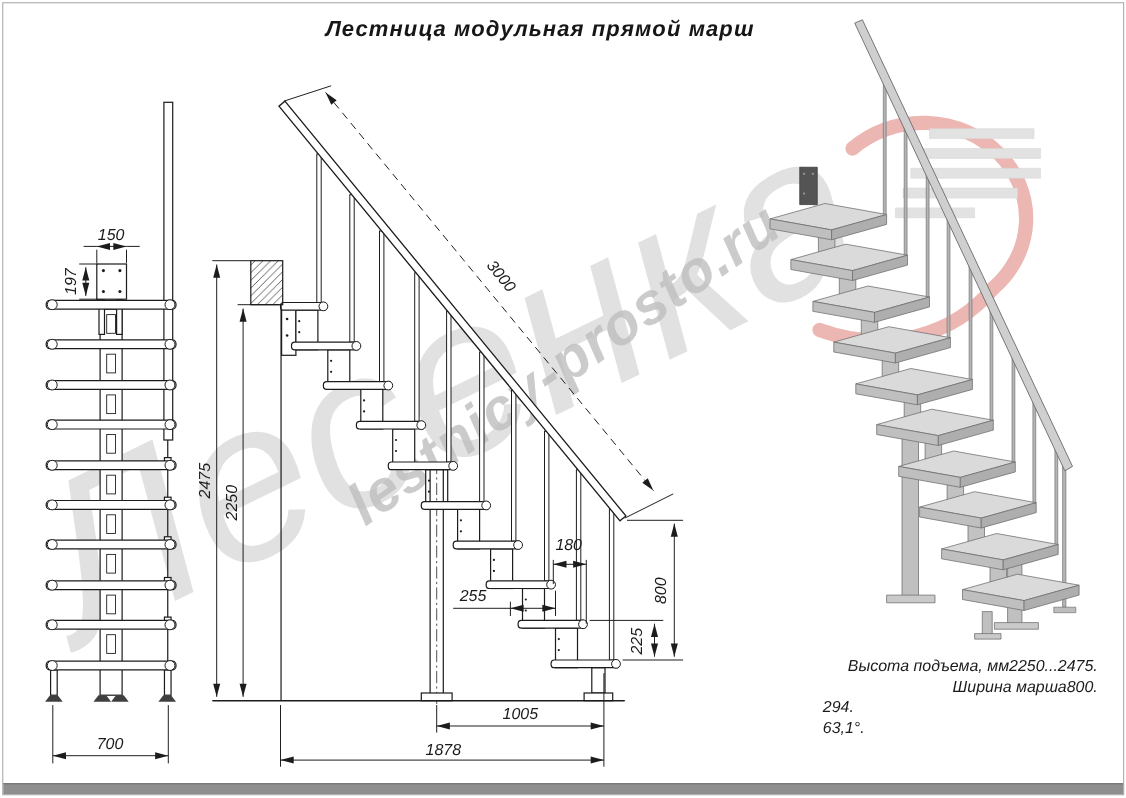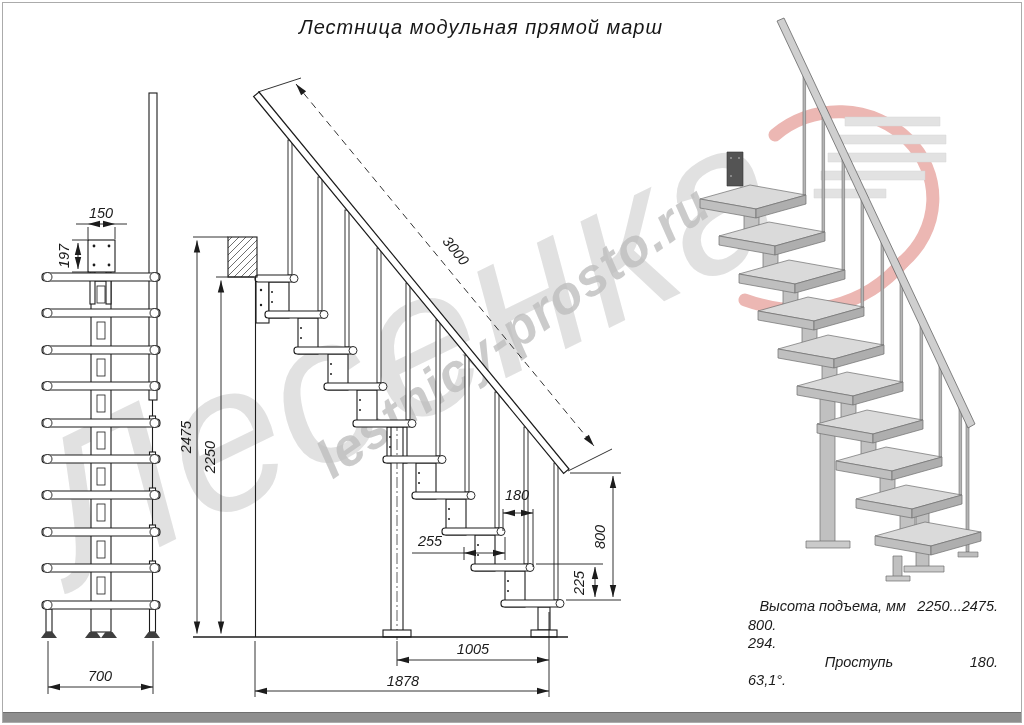--- a/index.html
+++ b/index.html
@@ -1,34 +1,34 @@
 <!DOCTYPE html>
 <html><head>
 <meta charset="utf-8">
 <style>
   html,body{margin:0;padding:0;background:#ffffff;}
   #canvas{position:relative;width:1024px;height:725px;background:#fff;overflow:hidden;
           font-family:"Liberation Sans",sans-serif;}
   .frame{position:absolute;inset:2px;border:1px solid #ababab;pointer-events:none;z-index:6;}
   .bottombar{position:absolute;left:3px;right:3px;bottom:3px;height:9px;background:#8e8e8e;
              border-top:1px solid #6f6f6f;z-index:7;}
-  .title{position:absolute;left:231px;top:16px;width:500px;text-align:center;
-         font-style:italic;font-size:20px;letter-spacing:1px;color:#161616;z-index:4;}
+  .title{position:absolute;left:241px;top:16px;width:500px;text-align:center;
+         font-style:italic;font-size:20px;letter-spacing:1px;color:#161616;z-index:4;font-weight:bold;}
   .wm-big{position:absolute;left:52px;top:420px;font-style:italic;font-size:205px;line-height:1;
           color:#cfcfcf;opacity:.62;white-space:nowrap;transform:rotate(-26deg);
           transform-origin:0 60%;z-index:1;letter-spacing:2px;}
   .wm-site{position:absolute;left:322px;top:438px;font-style:italic;font-weight:bold;font-size:53px;
            line-height:1;color:#bfbfbf;opacity:.8;white-space:nowrap;transform:rotate(-35deg);
            transform-origin:0 50%;z-index:1;letter-spacing:1px;}
   svg.draw{position:absolute;left:0;top:0;z-index:2;}
   .dim{font:italic 14.5px "Liberation Sans",sans-serif;fill:#1b1b1b;}
   .specs{position:absolute;left:748px;top:597px;width:250px;z-index:4;
          font-style:italic;font-size:14.5px;color:#1b1b1b;}
   .specs .row{display:flex;line-height:18.6px;}
-  .specs .lbl{flex:1;text-align:center;}
+  .specs .lbl{flex:1;text-align:right;}
   .specs .val{text-align:center;}
 </style>
 </head>
 <body>
 
 <div id="canvas">
 
   <div class="wm-big">Лесенка</div>
   <div class="wm-site">lestnicy-prosto.ru</div>
 
@@ -387,29 +387,26 @@
       </g>
     </g>
   </svg>
 
   <div class="specs">
     <div class="row">
       <span class="lbl">Высота подъема, мм</span>
       <span class="val">2250...2475.</span>
     </div>
     <div class="row">
+      <span class="lbl">Ширина марша</span>
       <span class="val">800.</span>
     </div>
     <div class="row">
       <span class="val">294.</span>
     </div>
     <div class="row">
-      <span class="lbl">Проступь</span>
-      <span class="val">180.</span>
-    </div>
-    <div class="row">
       <span class="val">63,1°.</span>
     </div>
   </div>
 
   <div class="frame"></div>
   <div class="bottombar"></div>
 </div>
 
 </body></html>

